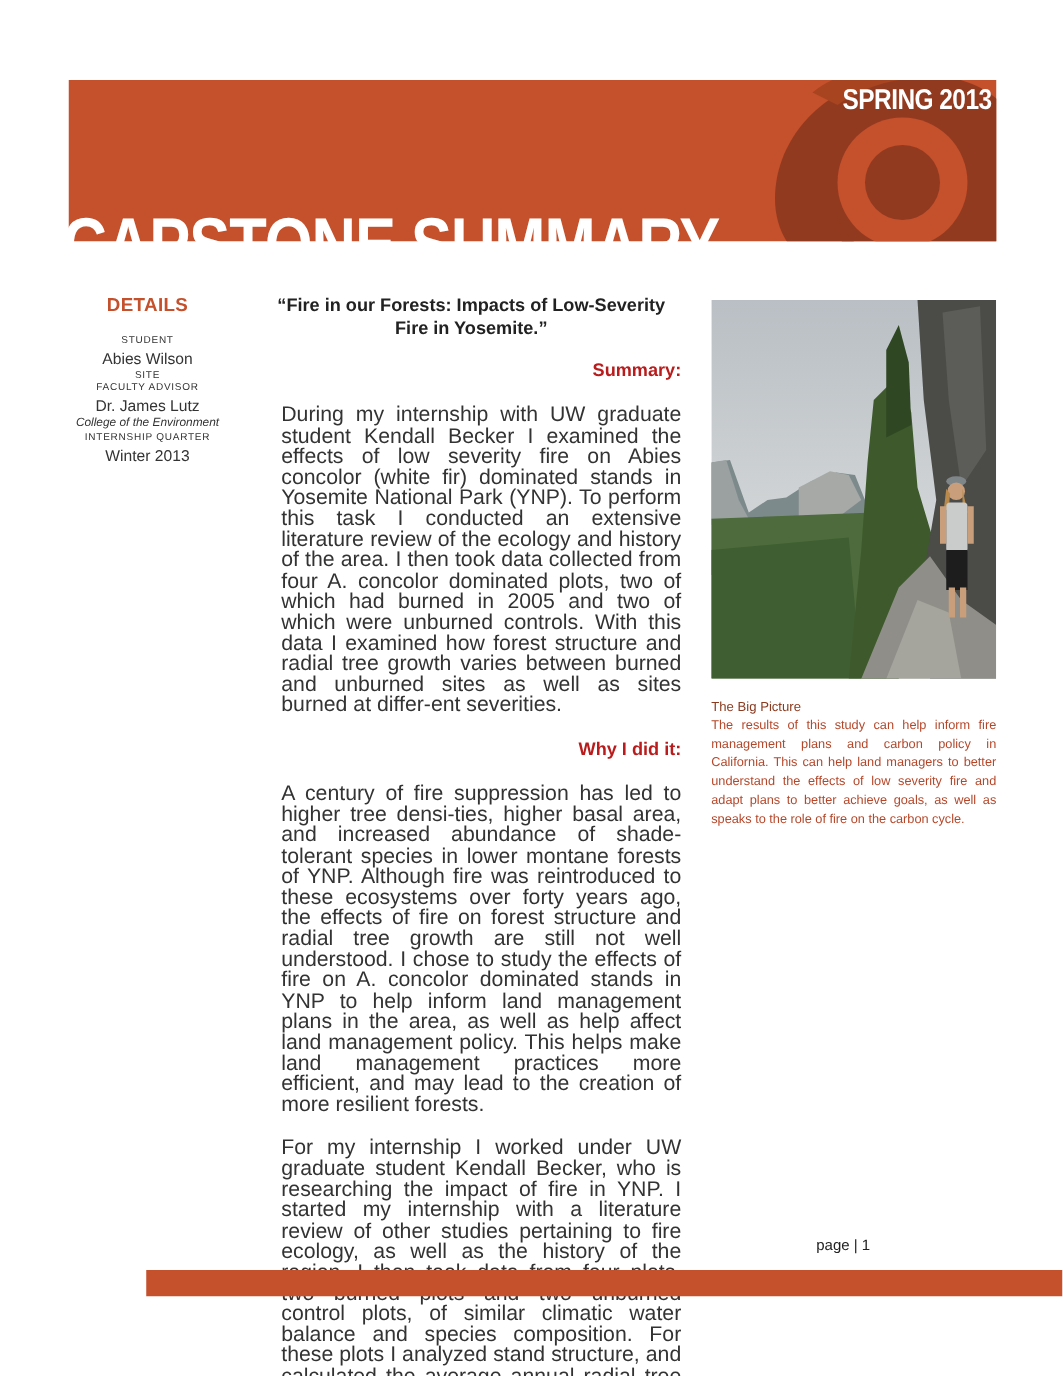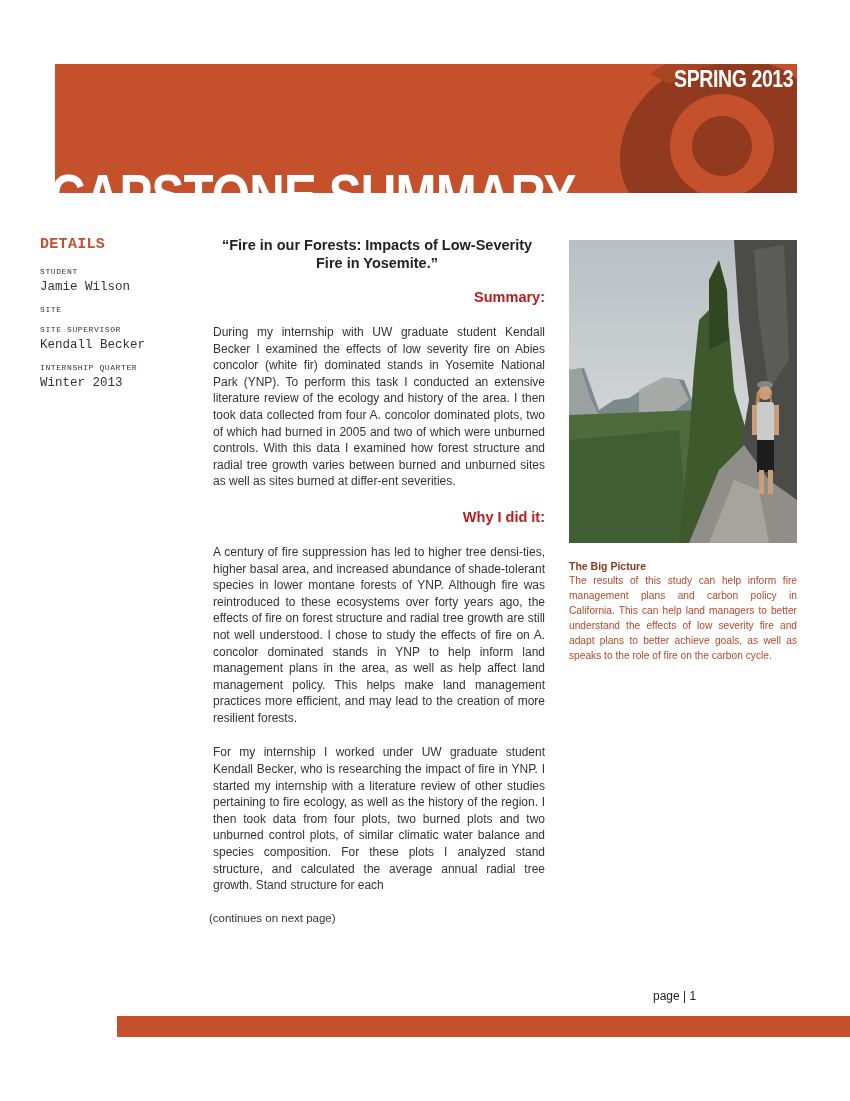--- a/index.html
+++ b/index.html
@@ -11,38 +11,38 @@
             background:#c4502c; overflow:hidden; }
   .banner .swirl { position:absolute; left:555px; top:-10px; width:200px; height:175px; }
   .banner .season { position:absolute; right:4px; top:2px; color:#fff;
             font-family:"Liberation Sans", sans-serif; font-weight:bold;
             font-size:23px; letter-spacing:-0.5px; transform:scaleX(0.85); transform-origin:right top; }
   .title { position:absolute; left:50px; top:166px; color:#fff; font-weight:bold;
            font-family:"Liberation Sans", sans-serif; font-size:60px; line-height:60px;
            letter-spacing:-1px; transform:scaleX(0.82); transform-origin:left top; white-space:nowrap; }
 
   
-  .details { position:absolute; left:40px; top:236px; width:156px; text-align:left;font-family:Liberation Mono, monospace; }
+  .details { position:absolute; left:40px; top:236px; width:156px; text-align:center; }
   .details .heading { color:#c4502c; font-weight:bold; font-size:15px; letter-spacing:0.3px; margin-bottom:14px; }
-  .details .label { font-size:8px; letter-spacing:0.6px; color:#333; text-transform:uppercase; margin-top:10px; line-height:10px; }
+  .details .label { font-size:8px; letter-spacing:0.6px; color:#333; text-transform:uppercase; margin-top:0; line-height:10px; }
   .details .value { font-size:12.5px; color:#333; line-height:16px; margin-top:2px; }
   .details .sub { font-size:9.5px; font-style:italic; color:#333; line-height:12px; }
   .details .block:first-of-type .label { margin-top:0; }
 
   
   .main { position:absolute; left:209px; top:236px; width:336px; }
   .main .article-title { font-weight:bold; font-size:14.5px; line-height:18px; color:#222; margin:0 0 16px 0;text-align:center; }
   .main h2 { font-weight:bold; font-size:14.5px; color:#b91c1c; margin:0 0 18px 0; line-height:18px;text-align:right; }
-  .main p { font-size:12px; line-height:16.6px; text-align:justify; margin:0 0 18px 4px; color:#333; }
+  .main p { font-size:17px; line-height:16.6px; text-align:justify; margin:0 0 18px 16px; color:#333; }
   .main .continues { font-size:11.5px; margin:0; color:#333; }
 
   
   .photo { position:absolute; left:569px; top:240px; width:228px; height:303px; overflow:hidden; }
   .caption { position:absolute; left:569px; top:559px; width:228px; color:#b4472a; }
-  .caption .cap-title { font-weight:bold; font-size:10.5px; line-height:14px; color:#8a3a1f; }
+  .caption .cap-title { font-weight:normal; font-size:10.5px; line-height:14px; color:#8a3a1f; }
   .caption .cap-text { font-size:10.2px; line-height:15px; text-align:justify; }
 
   
   .footer-bar { position:absolute; left:117px; top:1016px; width:733px; height:21px; background:#c4502c; }
   .page-num { position:absolute; left:653px; top:989px; font-size:12px; color:#222; }
 </style>
 </head>
 <body>
 
 <div class="banner">
@@ -55,28 +55,29 @@
   </svg>
   <div class="season">SPRING 2013</div>
 </div>
 <div class="title">CAPSTONE SUMMARY</div>
 
 <div class="details">
   <div class="heading">DETAILS</div>
 
   <div class="block">
     <div class="label">STUDENT</div>
-    <div class="value">Jamie Wilson</div>
+    <div class="value">Abies Wilson</div>
   </div>
   <div class="block">
     <div class="label">SITE</div>
   </div>
   <div class="block">
-    <div class="label">SITE SUPERVISOR</div>
-    <div class="value">Kendall Becker</div>
+    <div class="label">FACULTY ADVISOR</div>
+    <div class="value">Dr. James Lutz</div>
+    <div class="sub">College of the Environment</div>
   </div>
   <div class="block">
     <div class="label">INTERNSHIP QUARTER</div>
     <div class="value">Winter 2013</div>
   </div>
 </div>
 
 <div class="main">
   <div class="article-title">“Fire in our Forests: Impacts of Low-Severity Fire in Yosemite.”</div>
 

